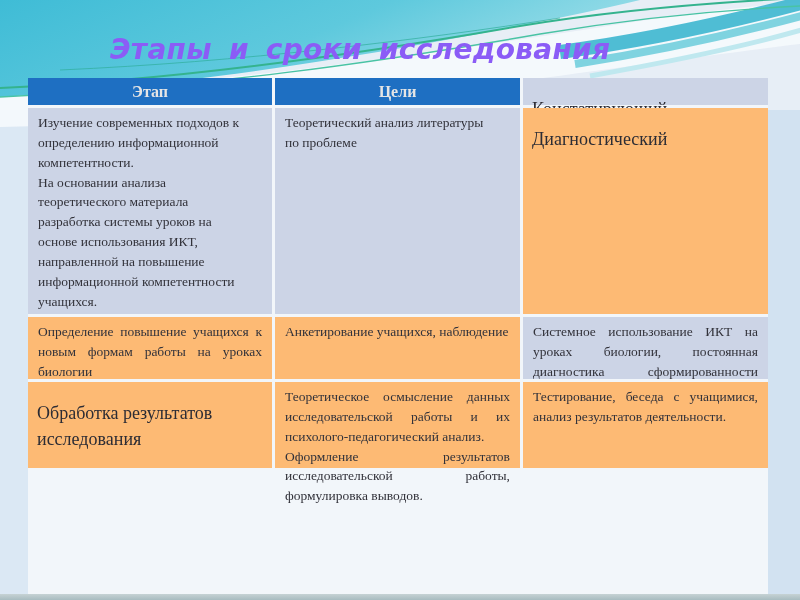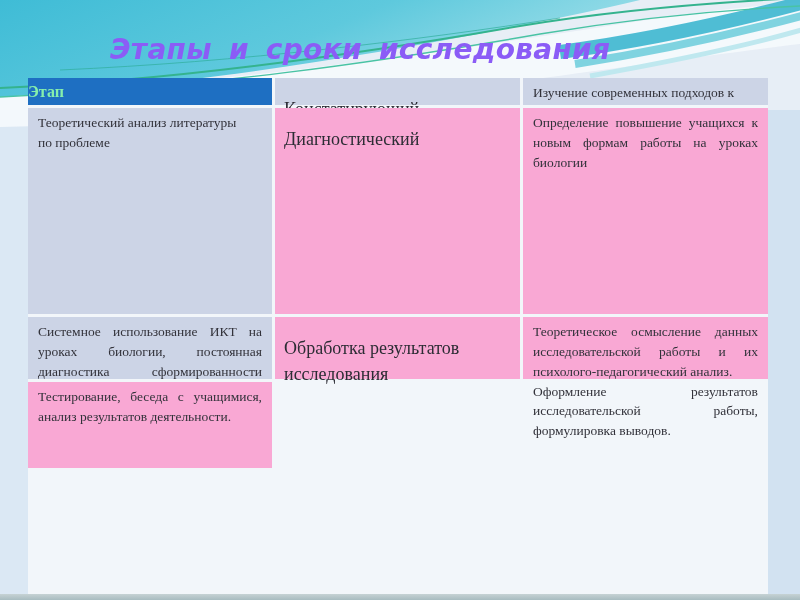--- a/index.html
+++ b/index.html
@@ -14,30 +14,30 @@
     font-size:28px;color:#8b5cf6;word-spacing:7px;letter-spacing:.3px;
     white-space:nowrap;
   }
   .tbl{
     position:absolute;left:28px;top:78px;width:740px;height:522px;
     display:grid;grid-template-columns:244px 245px 245px;
     grid-template-rows:27px 206px 62px 86px 140px;
     gap:3px;background:#f2f6fa;overflow:hidden;
   }
   .th{
-    background:#1e6fc2;color:#86efac;text-align:left;
+    background:#1e6fc2;color:#e5e5e5;text-align:center;
     font-weight:bold;font-size:16px;line-height:27px;
     font-family:"Liberation Serif",serif;
   }
   .td{
     font-size:13.5px;line-height:1.47;color:#32323a;
     padding:5px 10px 4px 10px;
   }
   .rOdd{background:#ccd4e6;}
-  .rEven{background:#f9a8d4;}
+  .rEven{background:#fdba74;}
   .stage{font-size:18px;line-height:1.45;padding:18px 30px 4px 9px;color:#2c2c34;}
   .justify{text-align:justify;}
   .pre{white-space:pre-line;}
   .narrow{padding-right:28px;}
   .bottom-strip{
     position:absolute;left:0;bottom:0;width:800px;height:6px;
     background:linear-gradient(#c6d2d4,#a8bcc0);
   }
 </style>
 </head>
@@ -64,28 +64,30 @@
     <path d="M590,76 C680,60 750,45 805,29" stroke="#bfe8ef" stroke-width="5" fill="none"></path>
     <path d="M0,88 C180,80 360,54 520,26 C610,11 700,3 800,-2" stroke="#34b38e" stroke-width="2" fill="none"></path>
     <path d="M0,97 C200,88 380,62 540,34 C630,19 720,10 800,6" stroke="#49c3a4" stroke-width="1.4" fill="none"></path>
     <path d="M60,70 C240,62 420,40 560,18" stroke="#2fae9b" stroke-width="1" fill="none" opacity="0.7"></path>
   </svg>
 
   <div class="title">Этапы и сроки исследования</div>
 
   <div class="tbl">
     <div class="th">Этап</div>
+    <div class="th">Цели</div>
 
     <div class="td stage rOdd">Констатирующий (моделирующий)</div>
     <div class="td rOdd pre narrow">Изучение современных подходов  к определению информационной компетентности.
 На основании анализа теоретического материала разработка системы уроков на основе использования ИКТ, направленной на повышение информационной компетентности учащихся.</div>
     <div class="td rOdd narrow">Теоретический анализ литературы по проблеме</div>
 
     <div class="td stage rEven">Диагностический</div>
     <div class="td rEven justify">Определение повышение учащихся к новым формам работы на уроках биологии</div>
+    <div class="td rEven justify">Анкетирование учащихся, наблюдение</div>
 
     <div class="td rOdd justify">Системное использование ИКТ на уроках биологии, постоянная диагностика сформированности информационной компетентности</div>
 
     <div class="td stage rEven">Обработка результатов исследования</div>
     <div class="td rEven pre justify">Теоретическое осмысление данных исследовательской работы и их психолого-педагогический анализ.
 Оформление результатов исследовательской работы, формулировка выводов.</div>
     <div class="td rEven justify">Тестирование, беседа с учащимися, анализ результатов деятельности.</div>
   </div>
 
   <div class="bottom-strip"></div>

